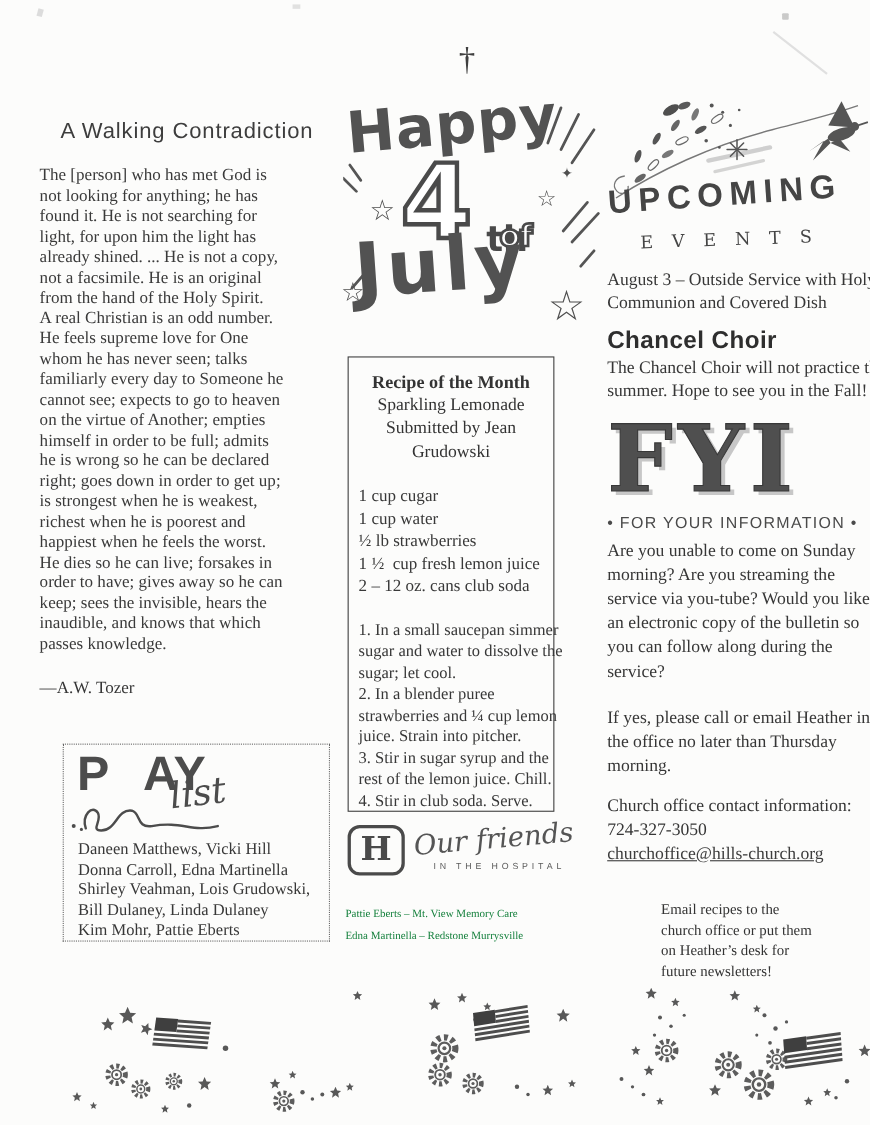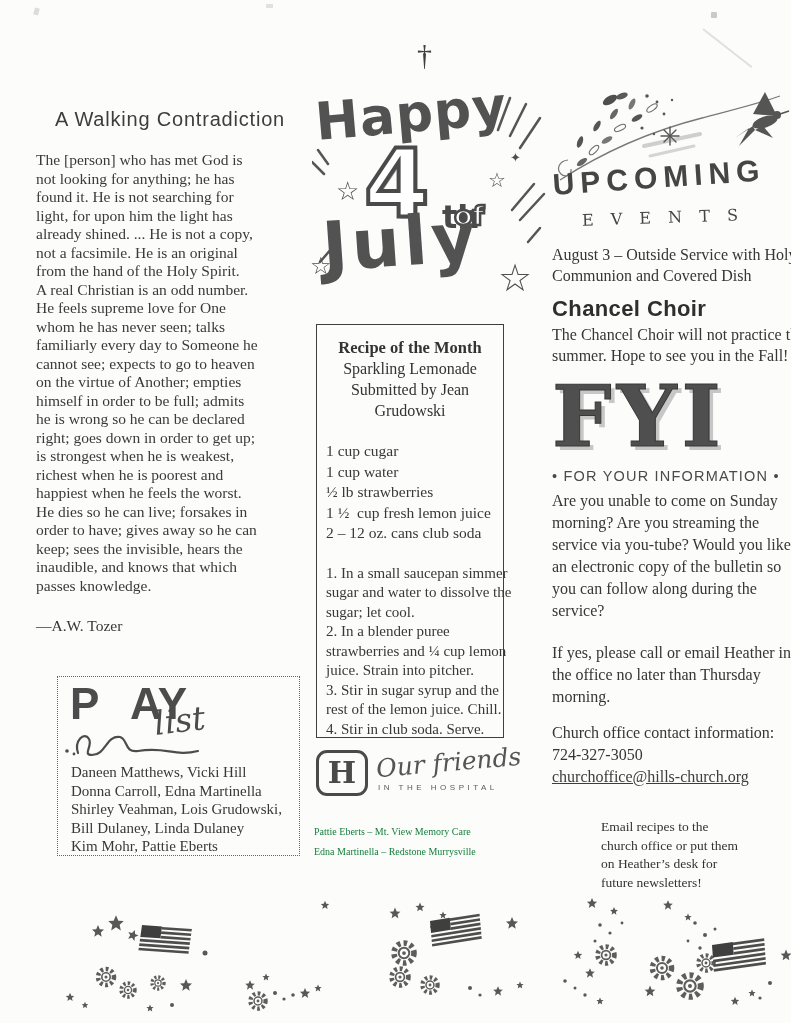--- a/index.html
+++ b/index.html
@@ -53,21 +53,21 @@
   .recipe-ing{margin:20px 0 0 9px;font-size:15.5px;line-height:20.5px;color:#383838;}
   .recipe-steps{margin:20px 0 0 9px;font-size:15px;line-height:19.5px;color:#383838;}
   
   .hospital{position:absolute;left:314px;top:748px;width:260px;}
   .h-box{position:absolute;left:2px;top:2px;width:46px;height:40px;border:3.5px solid #4a4a4a;
         border-radius:11px;text-align:center;}
   .h-letter{font-family:"DejaVu Serif",serif;font-weight:bold;font-size:30px;
         line-height:40px;color:#4a4a4a;}
   .h-script{position:absolute;left:62px;top:0px;font-family:"DejaVu Serif",serif;
         font-style:italic;font-size:25px;color:#555;transform:rotate(-5deg);}
-  .h-caps{position:absolute;left:64px;top:35px;font-family:"Liberation Sans",sans-serif;
+  .h-caps{position:absolute;left:80px;top:35px;font-family:"Liberation Sans",sans-serif;
         font-size:8px;letter-spacing:3.5px;color:#5a5a5a;}
   .h-names{position:absolute;left:0;top:74px;font-size:10px;line-height:20px;color:#15803d;}
   
   .col-right{position:absolute;left:552px;top:84px;width:300px;}
   .upcoming-art{position:relative;height:152px;}
   .upcoming-w1{position:absolute;left:2px;top:84px;font-family:"Liberation Sans",sans-serif;
         font-weight:700;font-size:30px;letter-spacing:6px;color:#454545;
         transform:rotate(-4deg);transform-origin:left bottom;}
   .upcoming-w2{position:absolute;left:30px;top:124px;font-family:"DejaVu Serif",serif;
         font-size:16px;letter-spacing:6px;color:#454545;transform:rotate(-2deg);}

